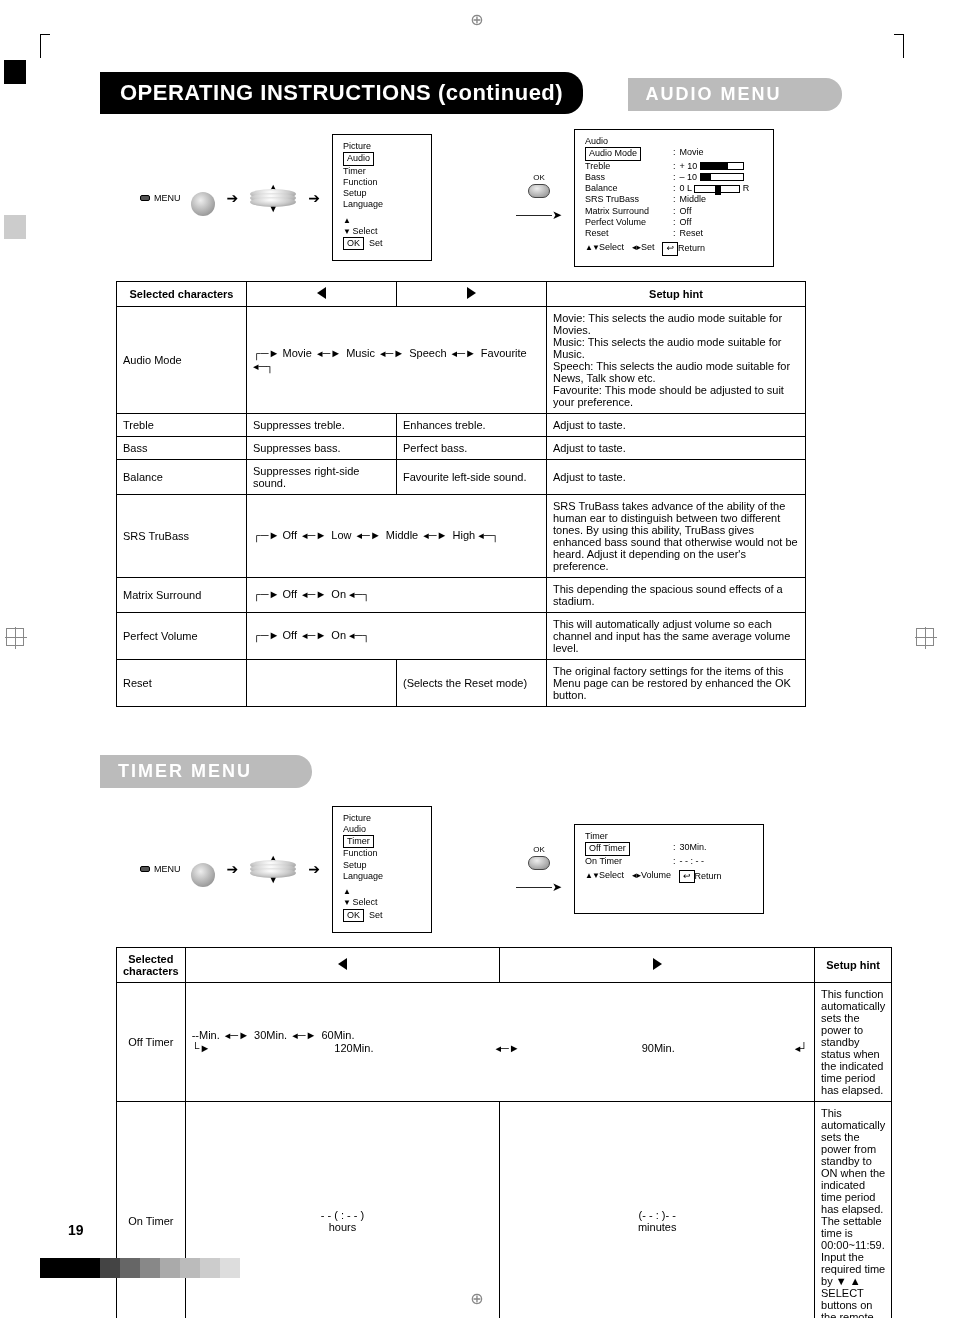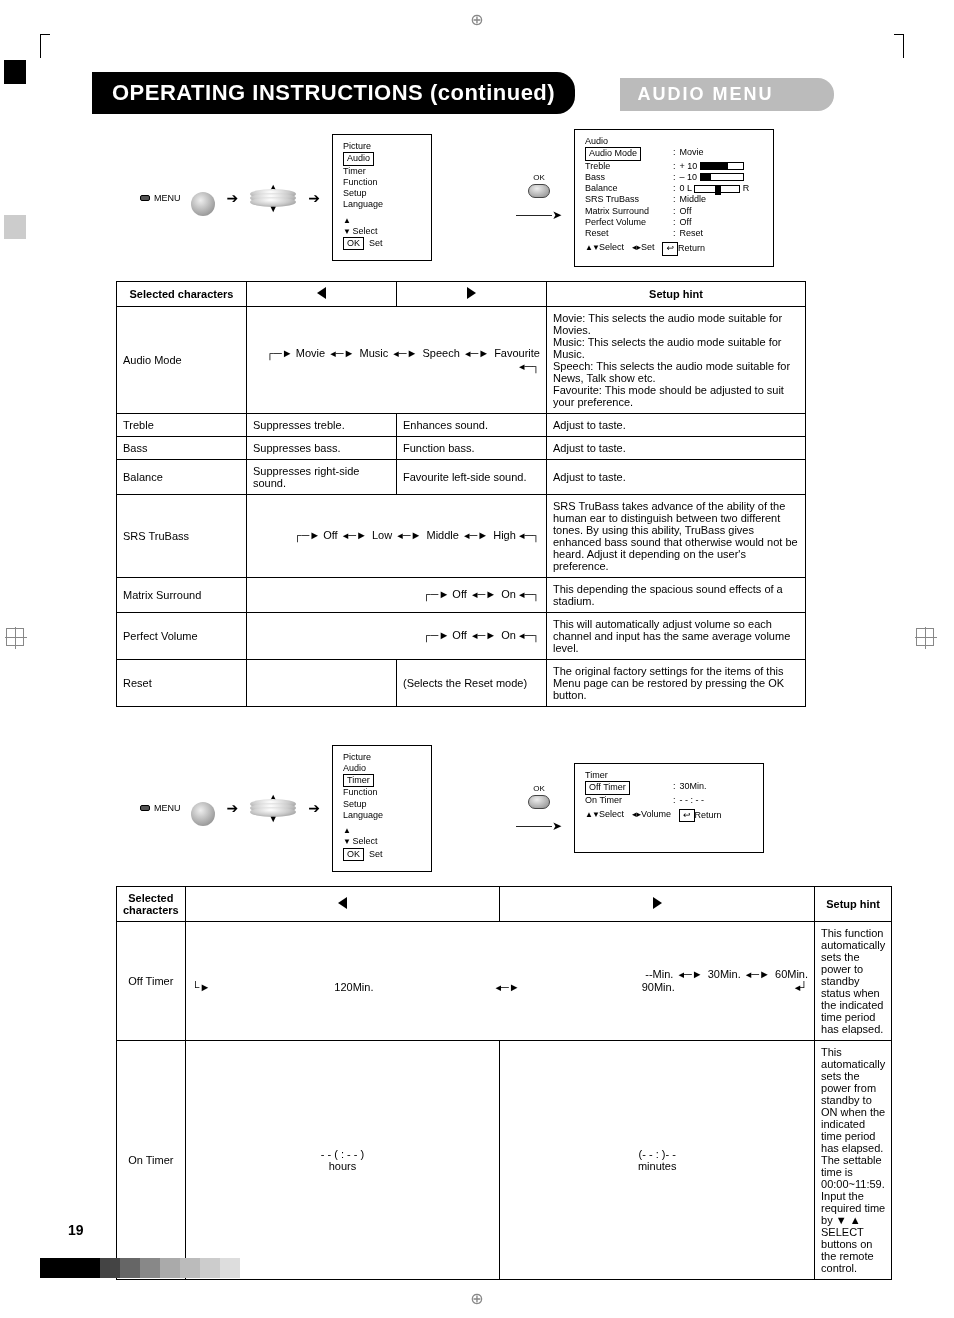--- a/index.html
+++ b/index.html
@@ -37,21 +37,21 @@
   .sidereg-r::after{top:8px;left:-2px;height:1px;width:22px;}
 
   .main-title {
     display: inline-block;
     background: #000;
     color: #fff;
     font-weight: bold;
     font-size: 22px;
     padding: 8px 20px;
     border-radius: 0 18px 18px 0;
-    margin-left: 32px;
+    margin-left: 40px;
     letter-spacing: 0.5px;
   }
   .section-title {
     display: inline-block;
     background: #bbb;
     color: #fff;
     font-weight: bold;
     font-size: 18px;
     letter-spacing: 2px;
     padding: 6px 60px 6px 18px;
@@ -116,21 +116,21 @@
     width: 690px;
     margin-left: 56px;
     font-size:11px;
   }
   table.spec th, table.spec td {
     border: 1px solid #000;
     padding: 5px 6px;
     vertical-align: middle;
   }
   table.spec th { font-weight: bold; text-align:center; }
-  .cycle { text-align:right; font-size:11px;margin-top:46px; }
+  .cycle { text-align:left; font-size:11px;margin-top:46px; }
   .cycle .dblarrow{ font-size:11px; padding:0 2px;}
   .tri{ display:inline-block; width:0;height:0; border-top:6px solid transparent;border-bottom:6px solid transparent;}
   .tri-l{ border-right:9px solid #000;}
   .tri-r{ border-left:9px solid #000;}
   .pagenum { position:absolute; left:68px; bottom:80px; font-weight:bold; font-size:14px;}
   .greysquares{ position:absolute; left:40px; bottom:40px; display:flex;}
   .greysquares span{ width:20px;height:20px; display:inline-block;}
   .botmark { position:absolute; bottom:10px; left:50%; transform:translateX(-50%); color:#888;}
   .ud-arrows{font-size:8px; letter-spacing:-1px;}
 </style>
@@ -248,27 +248,27 @@
         <tr>
           <td style="">Audio Mode</td>
           <td colspan="2" class="cycle">
             <div><span>┌─►&nbsp;</span>Movie <span class="dblarrow">◂─►</span> Music <span class="dblarrow">◂─►</span> Speech <span class="dblarrow">◂─►</span> Favourite <span>◂─┐</span></div>
           </td>
           <td>Movie: This selects the audio mode suitable for Movies.<br>Music: This selects the audio mode suitable for Music.<br>Speech: This selects the audio mode suitable for News, Talk show etc.<br>Favourite: This mode should be adjusted to suit your preference.</td>
         </tr>
         <tr>
           <td style="">Treble</td>
           <td style="">Suppresses treble.</td>
-          <td style="">Enhances sound.</td>
+          <td style="">Enhances treble.</td>
           <td>Adjust to taste.</td>
         </tr>
         <tr>
           <td style="">Bass</td>
           <td style="">Suppresses bass.</td>
-          <td style="">Function bass.</td>
+          <td style="">Perfect bass.</td>
           <td>Adjust to taste.</td>
         </tr>
         <tr>
           <td style="">Balance</td>
           <td style="">Suppresses right-side sound.</td>
           <td style="">Favourite left-side sound.</td>
           <td>Adjust to taste.</td>
         </tr>
         <tr>
           <td style="">SRS TruBass</td>
@@ -288,27 +288,28 @@
           <td style="">Perfect Volume</td>
           <td colspan="2" class="cycle">
             <div><span>┌─►&nbsp;</span>Off <span class="dblarrow">◂─►</span> On <span>◂─┐</span></div>
           </td>
           <td>This will automatically adjust volume so each channel and input has the same average volume level.</td>
         </tr>
         <tr>
           <td style="">Reset</td>
           <td style=""></td>
           <td style="">(Selects the Reset mode)</td>
-          <td>The original factory settings for the items of this Menu page can be restored by pressing the OK button.</td>
+          <td>The original factory settings for the items of this Menu page can be restored by enhanced the OK button.</td>
         </tr>
       </tbody>
     </table>
 
   
   <div style="height:30px"></div>
+  <div class="section-title">TIMER MENU</div>
 
   <div class="flow">
     <div class="remote-btn">
       <span class="btn-square"></span>
       <span>MENU</span>
     </div>
     <div style="margin-left:-2px;margin-top:16px;"><span class="btn-circle"></span></div>
     <span class="arrow-right">➔</span>
     <div class="thumb-wheel">
       <span style="font-size:9px;">▲</span>

